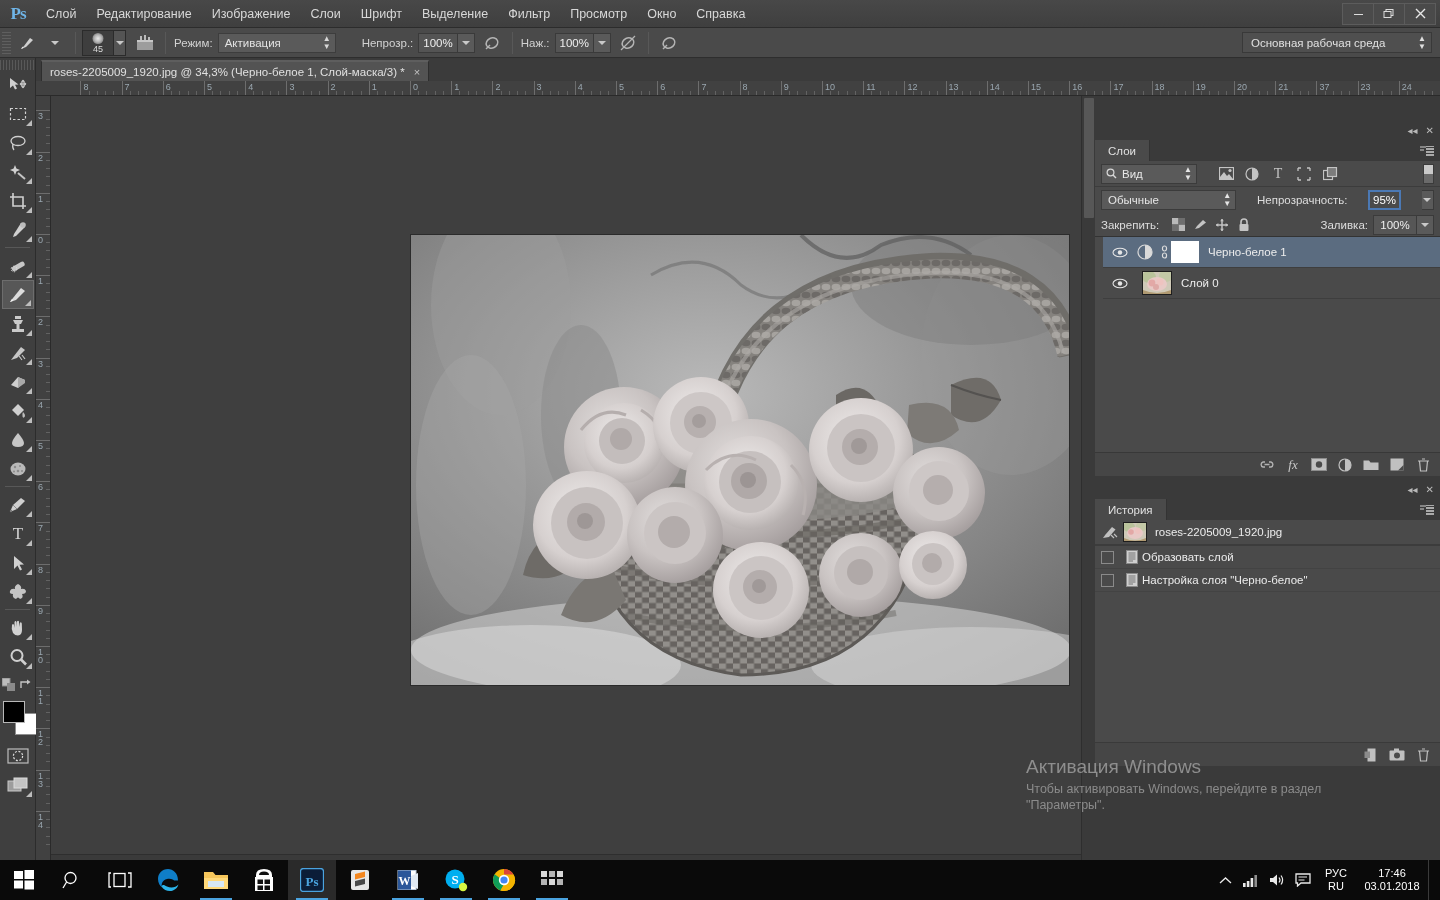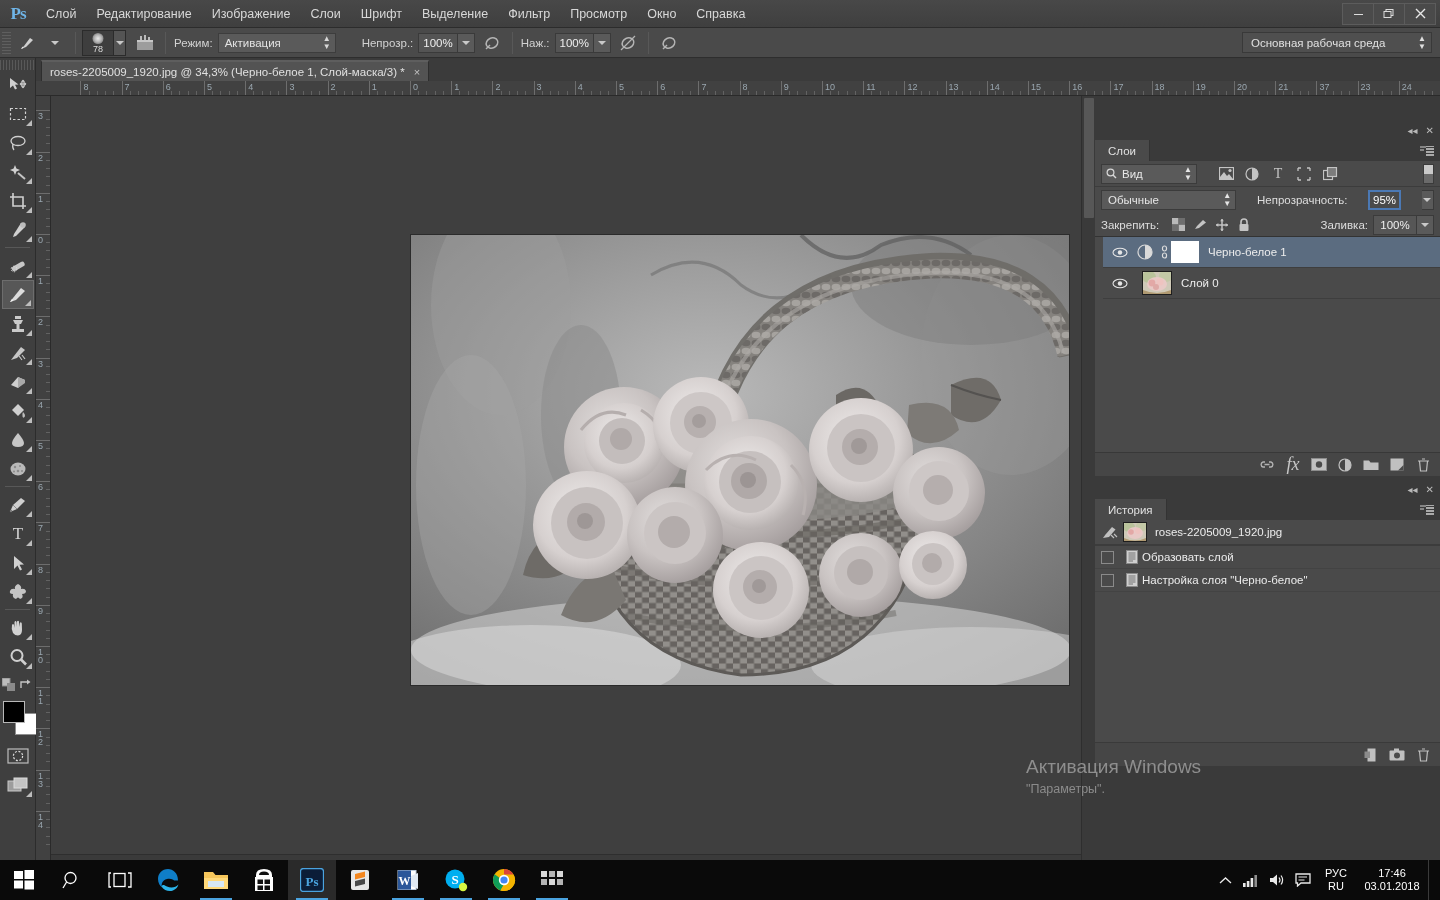--- a/index.html
+++ b/index.html
@@ -235,21 +235,21 @@
         <path d="M3 15 L5.5 14 L4.5 12.5 Z" fill="#e8e8e8"></path>
       </svg>
     </div>
     <div class="icobtn">
         <span class="tiny-arrow"></span>
       </div>
     <div class="obsep"></div>
     <div style="display:flex;align-items:center;">
       <div class="brushbox">
         <div class="dot"></div>
-        <div class="num">78</div>
+        <div class="num">45</div>
       </div>
       <div class="spin">
           <span class="tiny-arrow"></span>
         </div>
     </div>
     <div class="icobtn" style="margin-left:8px;">
       <svg width="20" height="18" viewBox="0 0 20 18">
         <rect x="2" y="6" width="16" height="10" fill="#9d9d9d"></rect>
         <path d="M6 6 L6 2 M10 6 L10 1 M14 6 L14 3" stroke="#d5d5d5" stroke-width="1.6"></path>
         <rect x="2" y="6" width="16" height="2" fill="#c8c8c8"></rect>
@@ -1095,21 +1095,21 @@
         </div>
       </div>
 
       <div class="lfooter">
         <div class="lfic">
           <svg width="16" height="11" viewBox="0 0 16 11">
               <path d="M6 3 L4 3 A2.6 2.6 0 0 0 4 8 L6 8 M10 3 L12 3 A2.6 2.6 0 0 1 12 8 L10 8 M5.5 5.5 L10.5 5.5" stroke="#b2b2b2" stroke-width="1.4" fill="none"></path>
             </svg>
         </div>
         <div class="lfic">
-          <span style="font-family:'Liberation Serif',serif;font-style:italic;font-size:18px;color:#c8c8c8;">fx</span>
+          <span style="font-family:'Liberation Serif',serif;font-style:italic;font-size:13px;color:#c8c8c8;">fx</span>
         </div>
         <div class="lfic">
           <svg width="16" height="13" viewBox="0 0 16 13">
               <rect x="0.5" y="0.5" width="15" height="12" fill="#c0c0c0" stroke="#8d8d8d"></rect>
               <circle cx="8" cy="6.5" r="3.2" fill="#4a4a4a"></circle>
             </svg>
         </div>
         <div class="lfic">
           <svg width="15" height="14" viewBox="0 0 15 14">
               <circle cx="7" cy="7" r="6" fill="none" stroke="#c0c0c0" stroke-width="1.2"></circle>
@@ -1209,20 +1209,21 @@
           <svg width="13" height="14" viewBox="0 0 13 14">
               <path d="M1 3 L12 3 M2.5 3 L3.5 13 L9.5 13 L10.5 3 M5 1 L8 1" stroke="#c0c0c0" stroke-width="1.2" fill="none"></path>
             </svg>
         </div>
       </div>
     </div>
   </div>
 
   <div class="wm">
     <div class="t">Активация Windows</div>
+    <div class="s">Чтобы активировать Windows, перейдите в раздел</div>
     <div class="s">"Параметры".</div>
   </div>
 
   <div class="taskbar">
     <div class="tbi">
       <svg width="20" height="20" viewBox="0 0 20 20">
           <rect x="0" y="1" width="9" height="8" fill="#fff"></rect>
           <rect x="10.5" y="0" width="9.5" height="9" fill="#fff"></rect>
           <rect x="0" y="10.5" width="9" height="8" fill="#fff"></rect>
           <rect x="10.5" y="10.5" width="9.5" height="9" fill="#fff"></rect>

